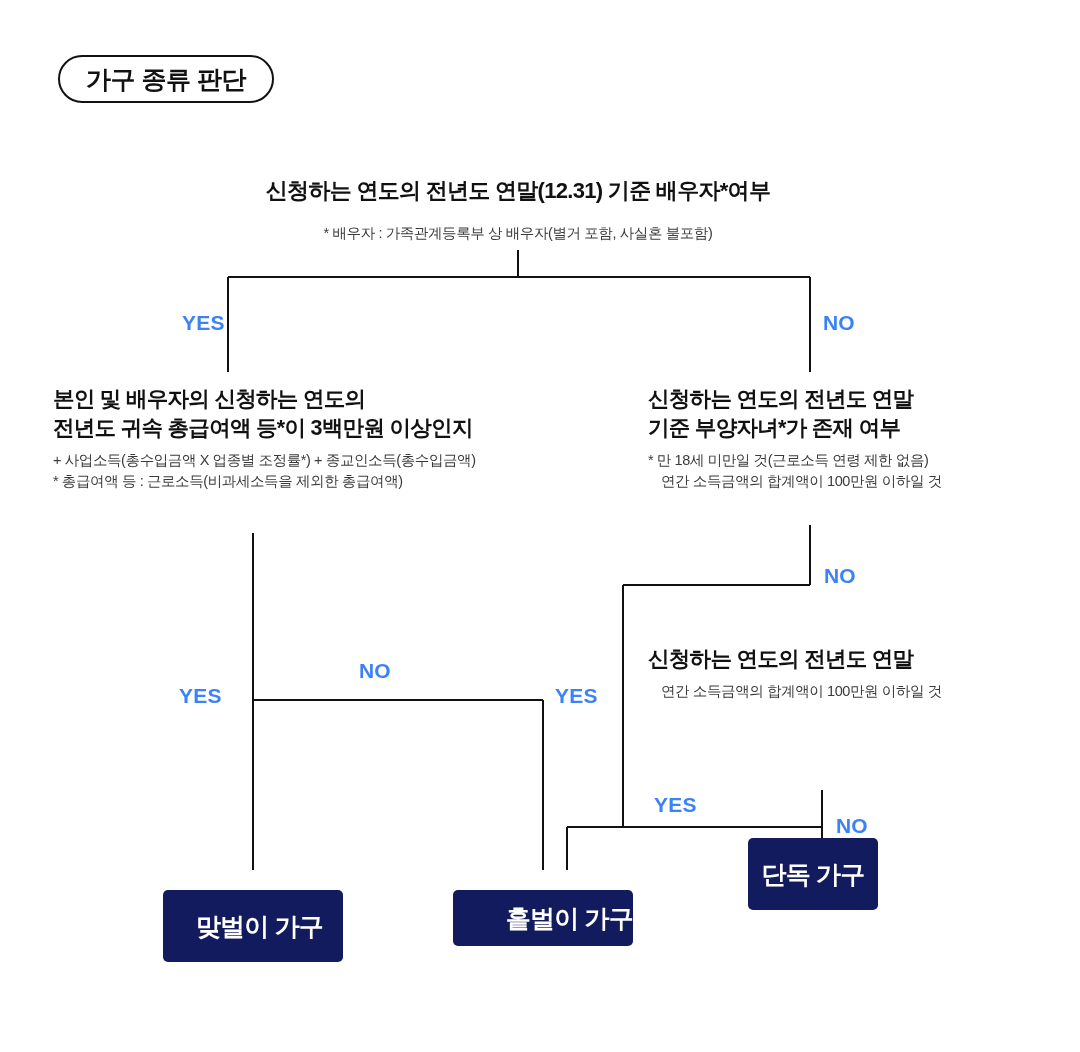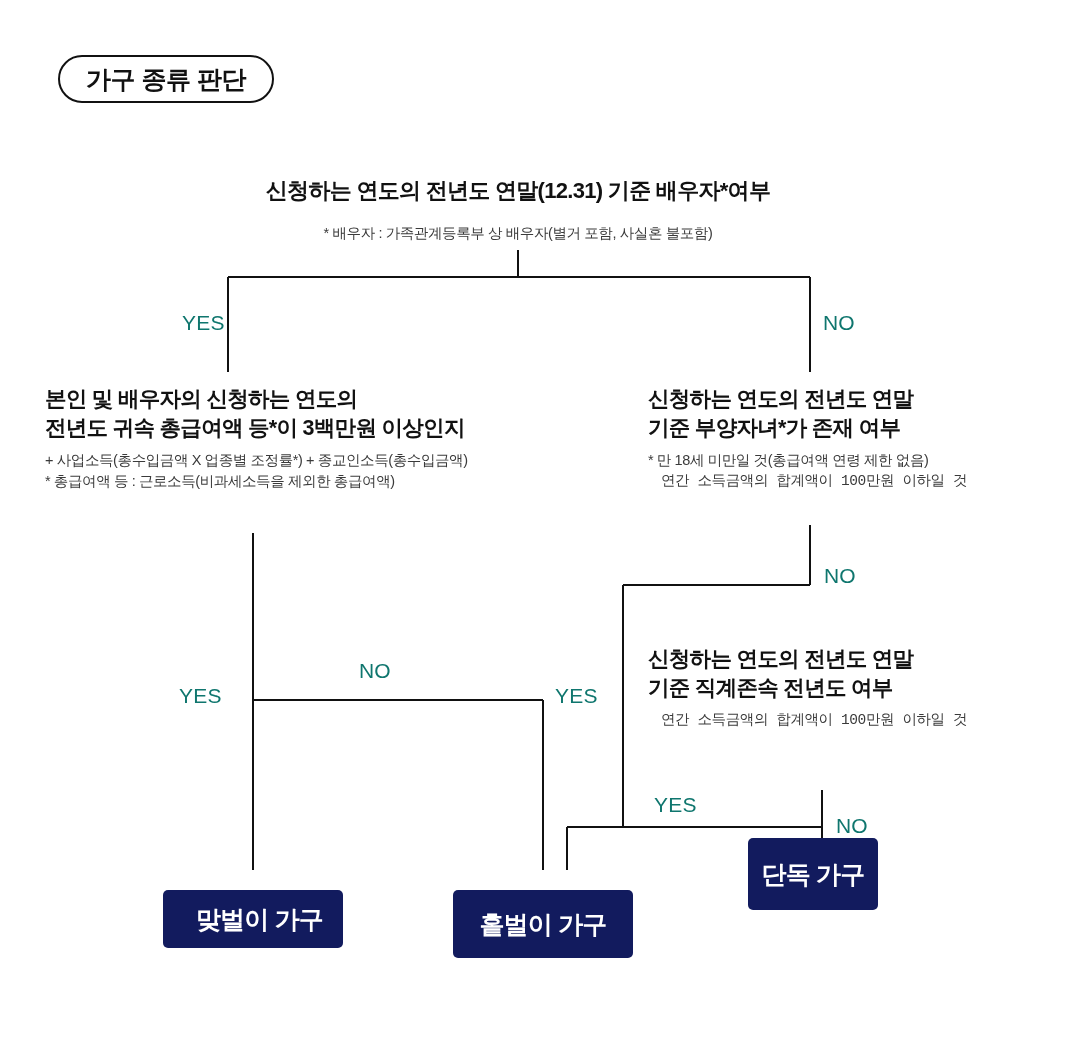--- a/index.html
+++ b/index.html
@@ -30,34 +30,34 @@
   .qblock{position:absolute;}
   .qtitle{
     font-size:21.5px;font-weight:bold;line-height:1.34;
     letter-spacing:-0.7px;color:#111111;white-space:nowrap;
   }
   .qnote{
     font-size:14.5px;font-weight:normal;line-height:1.45;
     letter-spacing:-0.4px;color:#3a3a3a;white-space:nowrap;margin-top:7px;
   }
   .qnote .ind{display:block;}
-  .qnote .ind.pad{padding-left:13px;font-family:Liberation Mono, monospace;}
+  .qnote .ind.pad{padding-left:13px;}
 
   .q-root{left:228px;top:176px;text-align:center;width:580px;}
   .q-root .qtitle{font-size:22px;}
   .q-root .qnote{margin-top:18px;}
 
-  .q-left{left:45px;top:385px;}
+  .q-left{left:53px;top:385px;}
   .q-right{left:648px;top:385px;}
   .q-third{left:648px;top:645px;}
 
   
   .lbl{
-    position:absolute;font-size:21px;font-weight:normal;
-    letter-spacing:0.2px;color:#0f766e;white-space:nowrap;
+    position:absolute;font-size:21px;font-weight:bold;
+    letter-spacing:0.2px;color:#3b82f6;white-space:nowrap;
   }
 
   
   .result{
     position:absolute;box-sizing:border-box;
     background:#121B5E;border-radius:5px;
     display:flex;align-items:center;justify-content:center;
     color:#ffffff;font-size:25px;font-weight:bold;letter-spacing:-0.8px;
     white-space:nowrap;
   }
@@ -108,45 +108,44 @@
     <div class="qnote">
       <span class="ind">+ 사업소득(총수입금액 X 업종별 조정률*) + 종교인소득(총수입금액)</span>
       <span class="ind">* 총급여액 등 : 근로소득(비과세소득을 제외한 총급여액)</span>
     </div>
   </div>
 
   <div class="qblock q-right">
     <div class="qtitle">신청하는 연도의 전년도 연말</div>
     <div class="qtitle">기준 부양자녀*가 존재 여부</div>
     <div class="qnote">
-      <span class="ind">* 만 18세 미만일 것(총급여액 연령 제한 없음)</span>
+      <span class="ind">* 만 18세 미만일 것(근로소득 연령 제한 없음)</span>
       <span class="ind pad">연간 소득금액의 합계액이 100만원 이하일 것</span>
     </div>
   </div>
 
   <div class="qblock q-third">
     <div class="qtitle">신청하는 연도의 전년도 연말</div>
-    <div class="qtitle">기준 직계존속 전년도 여부</div>
     <div class="qnote">
       <span class="ind pad">연간 소득금액의 합계액이 100만원 이하일 것</span>
     </div>
   </div>
 
   <div class="lbl" style="left:182px;top:311px;">YES</div>
   <div class="lbl" style="left:823px;top:311px;">NO</div>
   <div class="lbl" style="left:179px;top:684px;">YES</div>
   <div class="lbl" style="left:359px;top:659px;">NO</div>
   <div class="lbl" style="left:824px;top:564px;">NO</div>
   <div class="lbl" style="left:555px;top:684px;">YES</div>
   <div class="lbl" style="left:654px;top:793px;">YES</div>
   <div class="lbl" style="left:836px;top:814px;">NO</div>
 
-  <div class="result" style="left:163px;top:890px;width:180px;height:58px;padding-left:13px;">
+  <div class="result" style="left:163px;top:890px;width:180px;height:72px;padding-left:13px;">
     <span>맞벌이 가구</span>
   </div>
-  <div class="result" style="left:453px;top:890px;width:180px;height:68px;">
+  <div class="result" style="left:453px;top:890px;width:180px;height:56px;justify-content:flex-end;">
     <span>홑벌이 가구</span>
   </div>
   <div class="result" style="left:748px;top:838px;width:130px;height:72px;">
     <span>단독 가구</span>
   </div>
 
 </div>
 
 </body></html>

